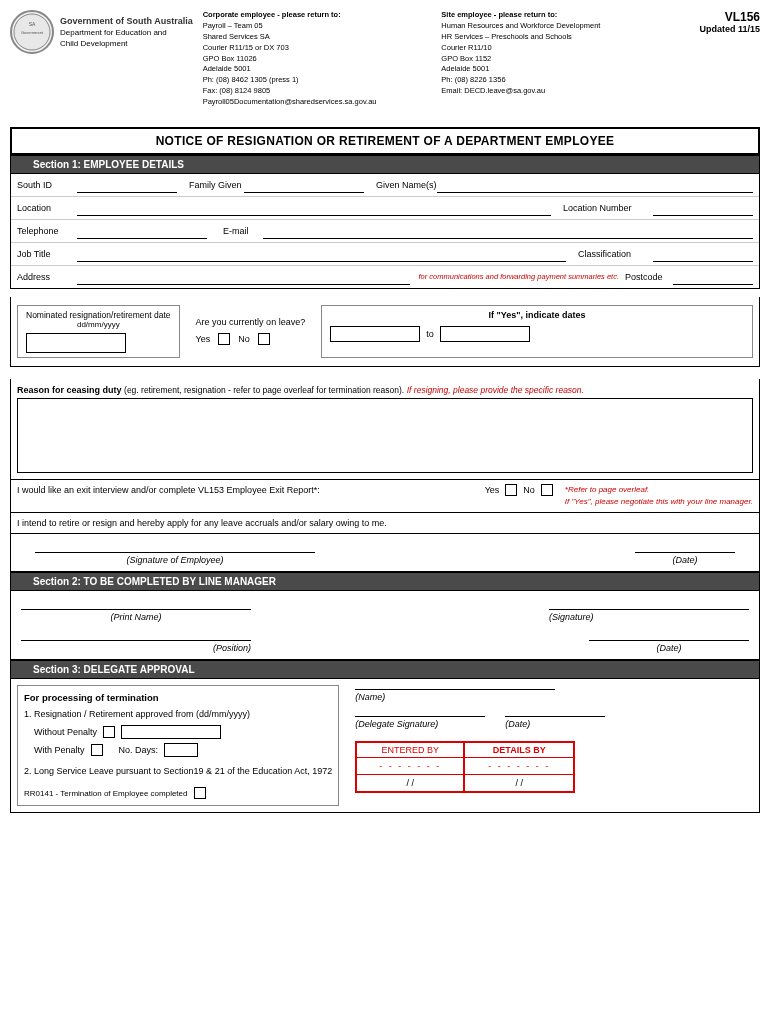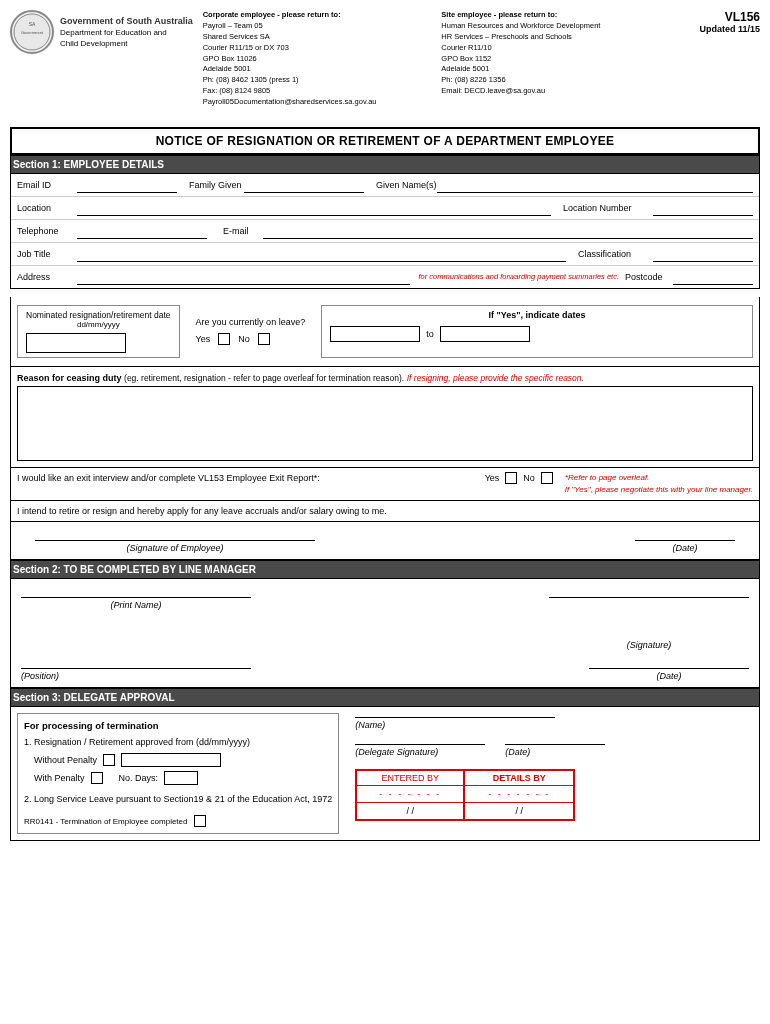--- a/index.html
+++ b/index.html
@@ -52,21 +52,21 @@
       font-weight: bold;
       padding: 5px;
       margin-bottom: 0;
       letter-spacing: 0.3px;
     }
     .section-header {
       background: #4a4a4a;
       color: #fff;
       font-size: 10px;
       font-weight: bold;
-      padding: 3px 2px;
+      padding: 3px 22px;
       border: 1px solid #000;
     }
     .field-label {
       font-size: 9px;
       min-width: 60px;
       flex-shrink: 0;
     }
 
     .underline-field {
       border-bottom: 1px solid #000;
@@ -125,21 +125,21 @@
   </div>
 </div>
 
 <div class="main-title">NOTICE OF RESIGNATION OR RETIREMENT OF A DEPARTMENT EMPLOYEE</div>
 
 <div class="section-header">Section 1: EMPLOYEE DETAILS</div>
 
 <div class="outer-border" style="border-top:none;">
 
   <div class="row-fields">
-    <span class="field-label">Email ID</span>
+    <span class="field-label">South ID</span>
     <div class="underline-field" style="width:100px;flex:none;margin-right:12px;"></div>
     <span class="field-label" style="min-width:55px;">Family Given</span>
     <div class="underline-field" style="width:120px;flex:none;margin-right:12px;"></div>
     <span class="field-label" style="min-width:55px;">Given Name(s)</span>
     <div class="underline-field" style="flex:1;"></div>
   </div>
 
   <div class="row-fields">
     <span class="field-label">Location</span>
     <div class="underline-field" style="flex:1;margin-right:12px;"></div>
@@ -163,21 +163,21 @@
 
   <div class="row-fields" style="border-bottom:none;">
     <span class="field-label">Address</span>
     <div class="underline-field" style="flex:1;margin-right:8px;"></div>
     <span style="font-style:italic;color:#c00;font-size:7.5px;min-width:130px;text-align:right;margin-right:6px;">for communications and forwarding payment summaries etc.</span>
     <span class="field-label" style="min-width:48px;">Postcode</span>
     <div class="underline-field" style="width:70px;flex:none;"></div>
   </div>
 </div>
 
-<div style="display:flex;gap:8px;margin-bottom:0;border:1px solid #000;border-top:none;padding:8px 6px;">
+<div style="display:flex;gap:8px;margin-bottom:12px;border:1px solid #000;border-top:none;padding:8px 6px;">
 
   <div style="border:1px solid #888;padding:4px 8px;min-width:130px;font-size:8.5px;">
     <div style="text-align:center;">Nominated resignation/retirement date</div>
     <div style="text-align:center;font-size:8px;">dd/mm/yyyy</div>
     <div style="margin-top:4px;">
       <div style="border:1px solid #000;height:20px;width:100px;"></div>
     </div>
   </div>
 
   <div style="display:flex;flex-direction:column;justify-content:center;font-size:9px;padding:0 8px;">
@@ -241,27 +241,27 @@
 </div>
 
 <div class="section-header">Section 2: TO BE COMPLETED BY LINE MANAGER</div>
 
 <div style="border:1px solid #000;border-top:none;">
   <div style="display:flex;justify-content:space-between;padding:18px 10px 4px;">
     <div style="display:flex;flex-direction:column;align-items:center;">
       <div style="border-bottom:1px solid #000;width:230px;margin-bottom:2px;"></div>
       <div style="font-size:9px;font-style:italic;">(Print Name)</div>
     </div>
-    <div style="display:flex;flex-direction:column;align-items:center;gap:40px;">
+    <div style="display:flex;flex-direction:column;">
       <div style="border-bottom:1px solid #000;width:200px;margin-bottom:2px;"></div>
       <div style="font-size:9px;font-style:italic;">(Signature)</div>
     </div>
   </div>
   <div style="display:flex;justify-content:space-between;padding:14px 10px 6px;">
-    <div style="display:flex;flex-direction:column;align-items:flex-start;">
+    <div style="display:flex;flex-direction:column;align-items:flex-end;">
       <div style="border-bottom:1px solid #000;width:230px;margin-bottom:2px;"></div>
       <div style="font-size:9px;font-style:italic;">(Position)</div>
     </div>
     <div style="display:flex;flex-direction:column;align-items:center;">
       <div style="border-bottom:1px solid #000;width:160px;margin-bottom:2px;"></div>
       <div style="font-size:9px;font-style:italic;">(Date)</div>
     </div>
   </div>
 </div>
 

